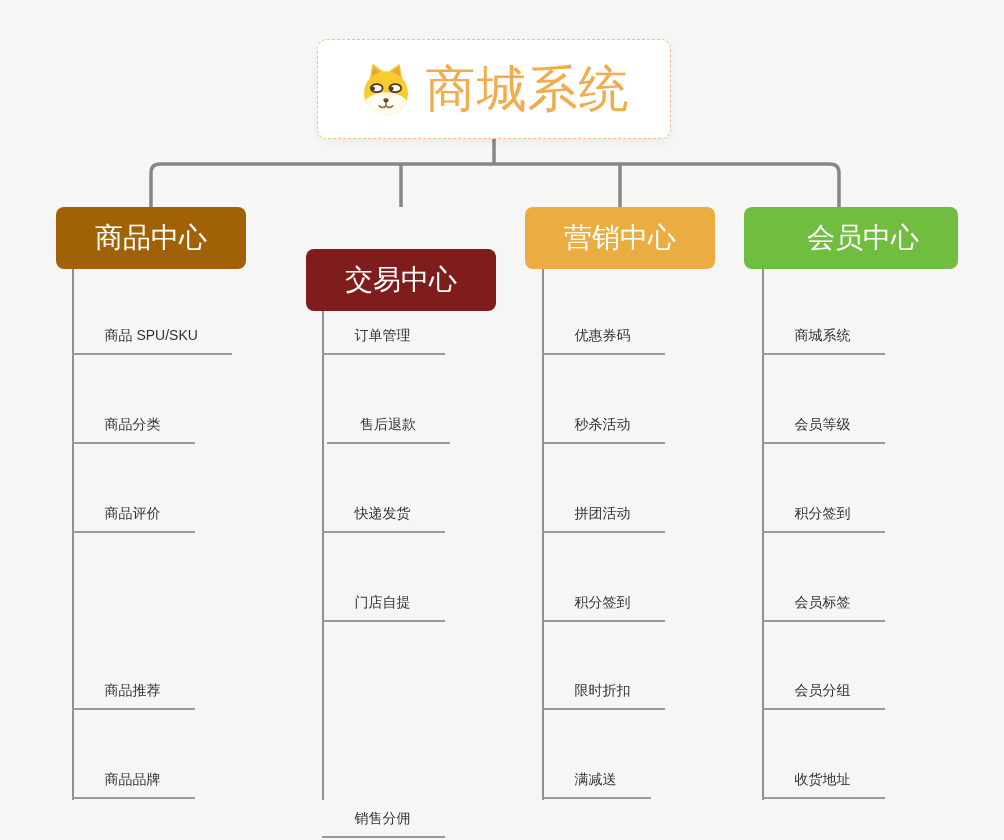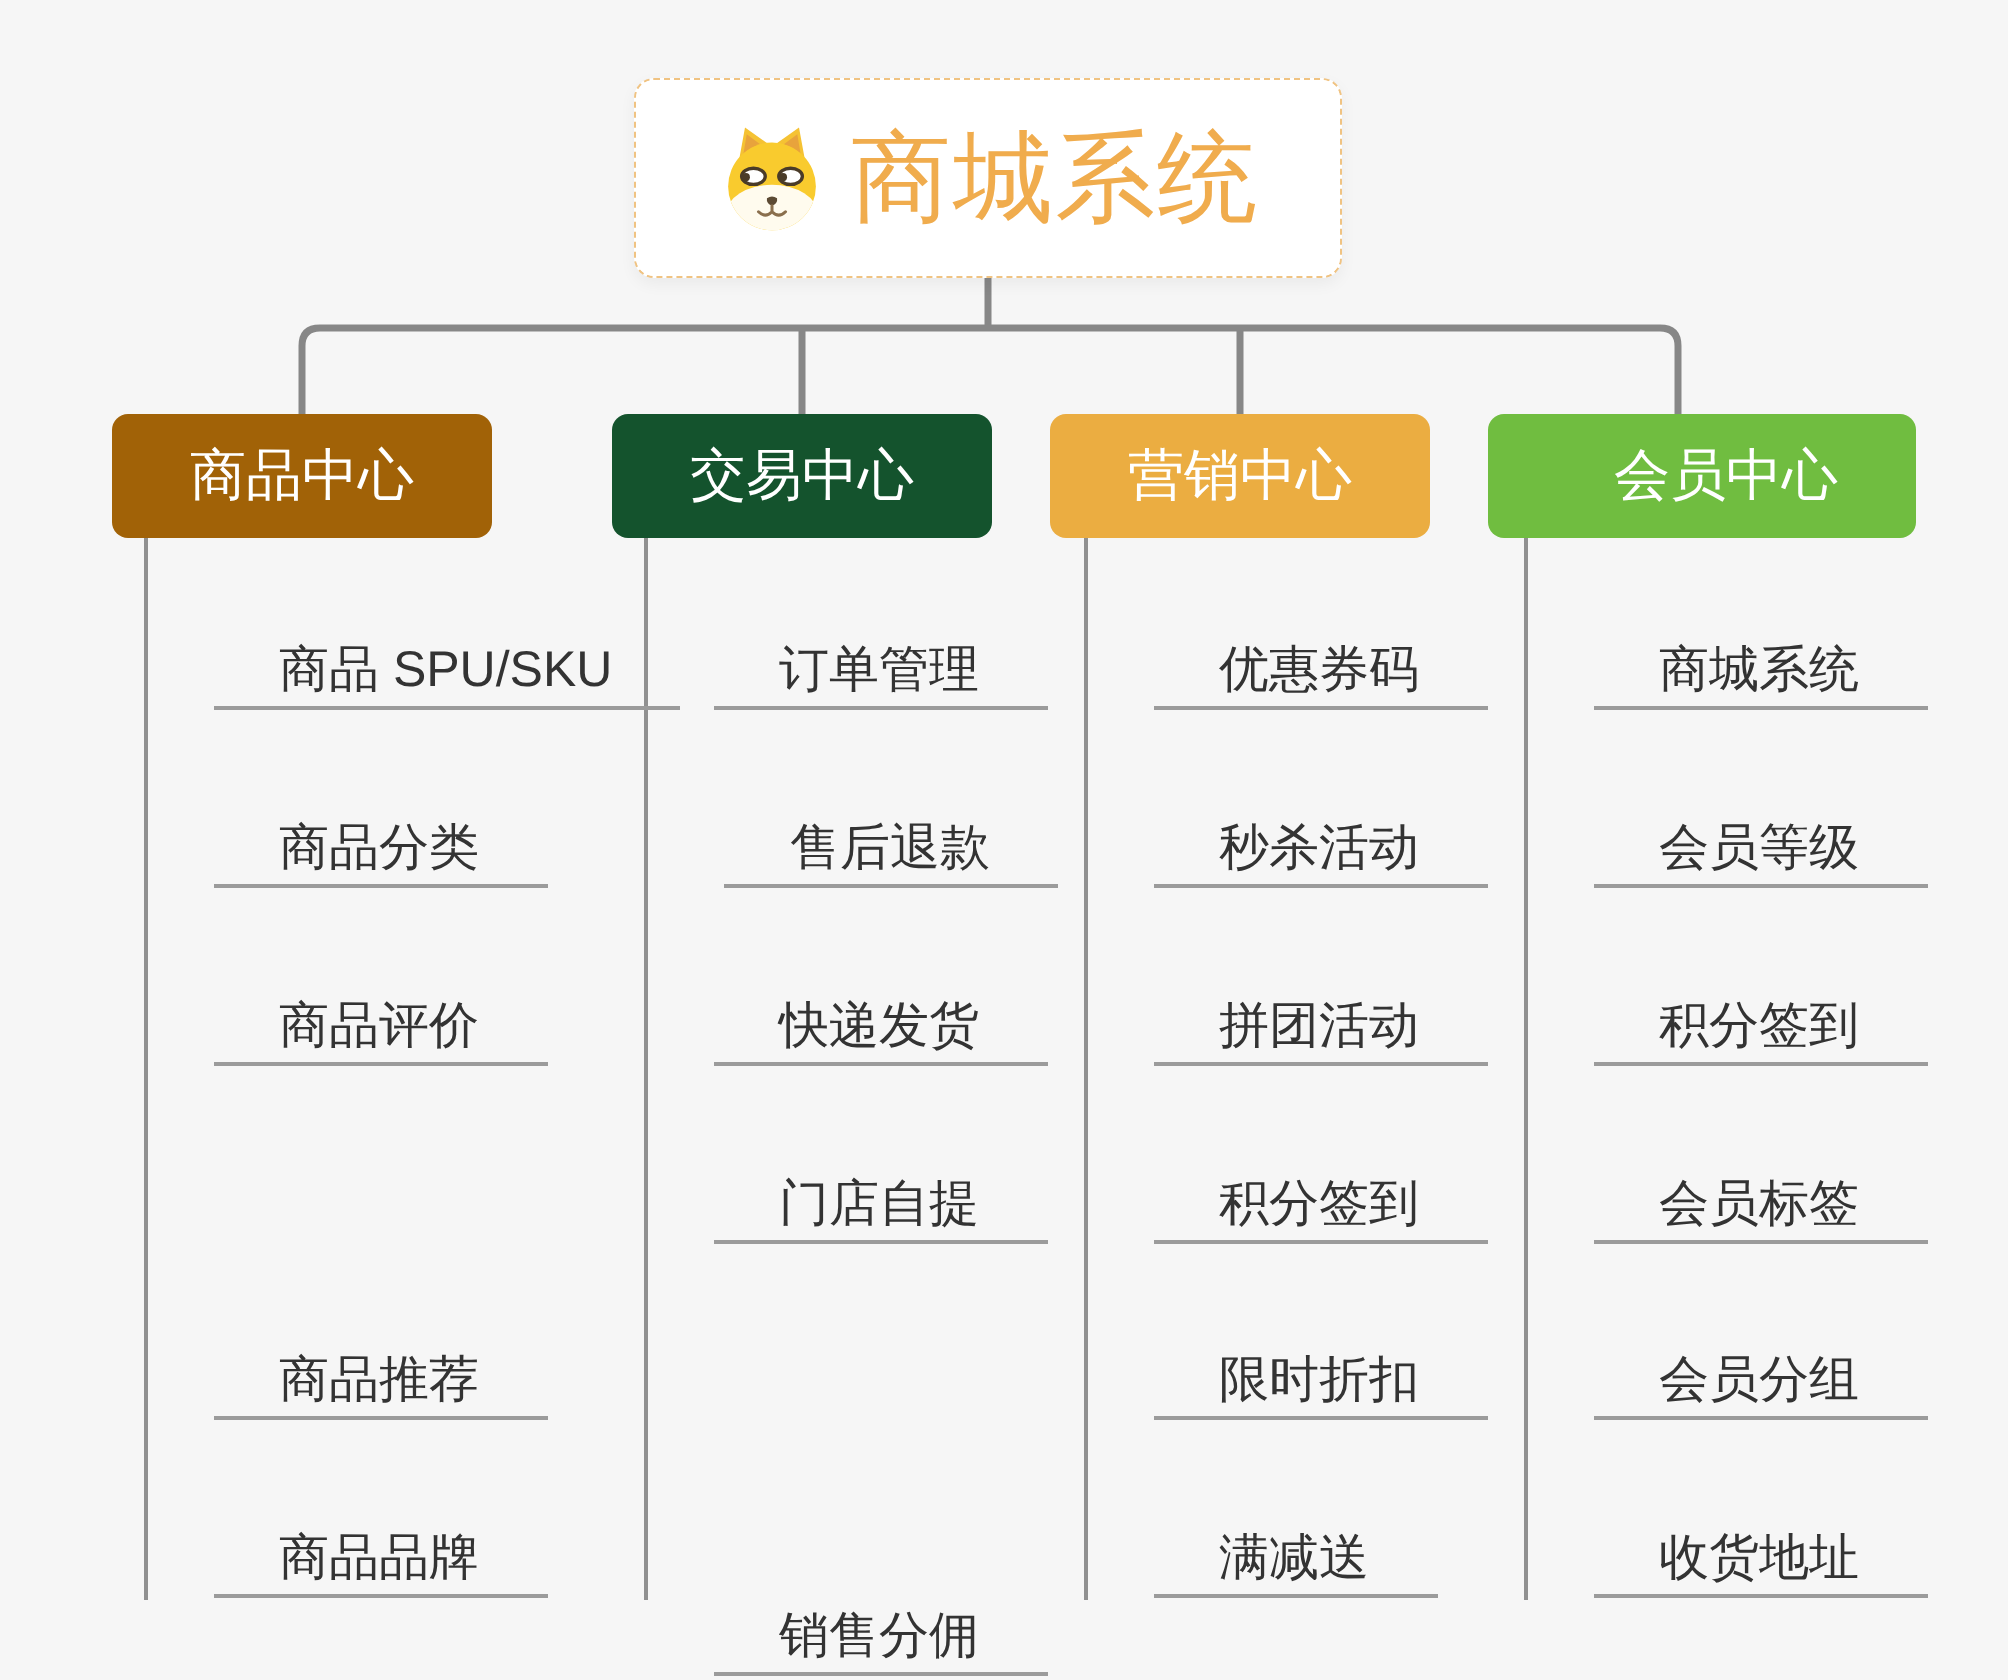--- a/index.html
+++ b/index.html
@@ -57,26 +57,25 @@
     top: 269px;
     width: 2px; height: 531px;
     background: var(--rail, #909090);
   }
   .item {
     position: absolute;
     white-space: nowrap;
   }
   .item-label {
     display: inline-block;
-    font-size: 25px;
+    font-size: 14px;
     line-height: 24px;
     color: var(--item_text, #333333);
     padding: 0 34px 6px 33px;
     border-bottom: 2px solid var(--underline, #9B9B9B);
-    margin-left: 35px;
   }
 </style>
 </head>
 <body>
 
 <div class="canvas">
 
   <svg class="connectors" width="1004" height="840" viewBox="0 0 1004 840">
     <path class="tree-path" d="M494 137 L494 164"></path>
     <path class="tree-path" d="M151 207 L151 173 Q151 164 160 164 L830 164 Q839 164 839 173 L839 207"></path>
@@ -108,21 +107,21 @@
   </div>
 
   <div class="rail" style="left:71.5px"></div>
   <div class="rail" style="left:321.5px"></div>
   <div class="rail" style="left:541.5px"></div>
   <div class="rail" style="left:761.5px"></div>
 
   <div class="branch" style="left: 56px; background-color: #a16207;">
     <span class="branch-label">商品中心</span>
   </div>
-  <div class="branch" style="left: 306px; background-color: #14532d;">
+  <div class="branch" style="left: 306px; background-color: #7f1d1d; margin-top: 42px;">
     <span class="branch-label">交易中心</span>
   </div>
   <div class="branch" style="left: 525px; background-color: rgb(235, 173, 65);">
     <span class="branch-label">营销中心</span>
   </div>
   <div class="branch" style="left: 744px; background-color: rgb(112, 189, 64); padding-left: 24px;">
     <span class="branch-label">会员中心</span>
   </div>
 
   <div class="item" style="left:71.5px;top:323px"><span class="item-label">商品 SPU/SKU</span></div>

